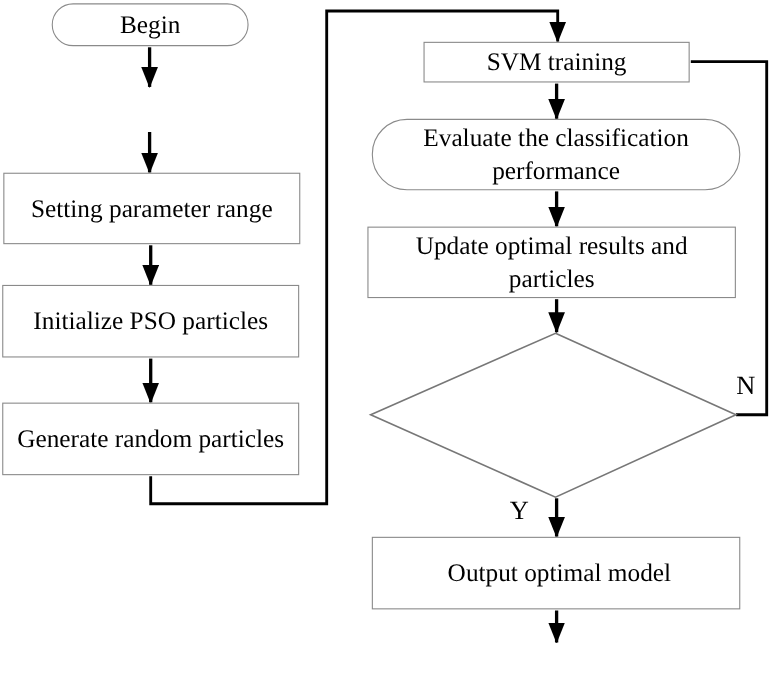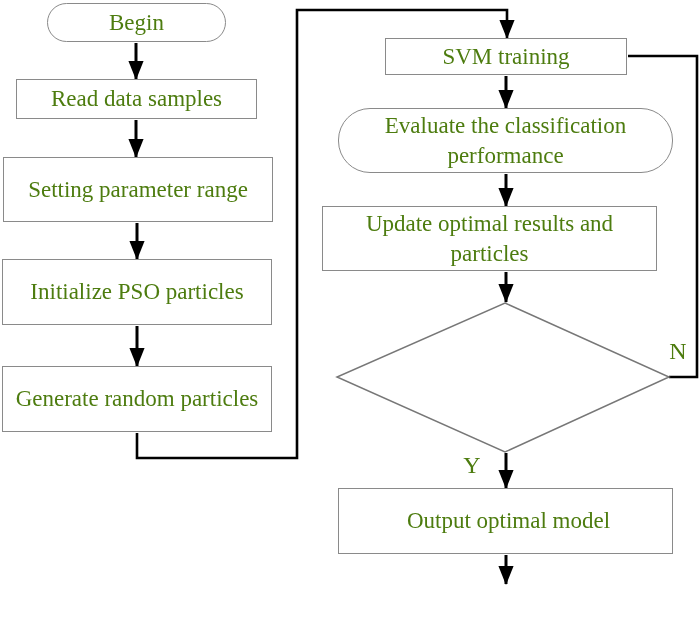--- a/index.html
+++ b/index.html
@@ -6,21 +6,21 @@
     margin: 0;
     padding: 0;
     background: #ffffff;
   }
   #canvas {
     position: relative;
     width: 700px;
     height: 627px;
     background: #ffffff;
     font-family: "Liberation Serif", "DejaVu Serif", serif;
-    color: #4d7c0f;
+    color: #000000;
     overflow: hidden;
   }
   #wires {
     position: absolute;
     left: 0;
     top: 0;
     width: 700px;
     height: 627px;
   }
   .node {
@@ -46,21 +46,21 @@
     background: transparent;
   }
   
   #n-begin    { left: 47px;  top: 3px;   width: 179px; height: 39px; }
   #n-read     { left: 16px;  top: 79px;  width: 241px; height: 40px; }
   #n-setting  { left: 3px;   top: 157px; width: 270px; height: 65px; }
   #n-init     { left: 2px;   top: 259px; width: 270px; height: 66px; }
   #n-generate { left: 2px;   top: 366px; width: 270px; height: 66px; }
   #n-svm      { left: 385px; top: 38px;  width: 242px; height: 37px; }
   #n-evaluate { left: 338px; top: 108px; width: 335px; height: 65px; border-radius: 32px; }
-  #n-update   { left: 322px; top: 206px; width: 335px; height: 65px; }
+  #n-update   { left: 334px; top: 206px; width: 335px; height: 65px; }
   #n-decision {
     position: absolute;
     left: 374px; top: 346px; width: 262px; height: 62px;
     display: flex; align-items: center; justify-content: center;
     text-align: center; font-size: 23px; line-height: 31px;
   }
   #n-output   { left: 338px; top: 488px; width: 335px; height: 66px; padding-left: 12px; }
   #n-end      { left: 415px; top: 584px; width: 181px; height: 41px; }
   #lbl-yes    { left: 459px; top: 451px; width: 26px; text-align: center; }
   #lbl-no     { left: 665px; top: 337px; width: 26px; text-align: center; }
@@ -90,21 +90,20 @@
     <path d="M506,453 L506,488" fill="none" stroke="#000" stroke-width="3" marker-end="url(#ah)"></path>
     <path d="M506,555 L506,584" fill="none" stroke="#000" stroke-width="3" marker-end="url(#ah)"></path>
 
     <path d="M669,377 L697,377 L697,56 L628,56" fill="none" stroke="#000" stroke-width="2.6"></path>
 
     <polygon points="505,303 669,377 505,452 337,377" fill="#ffffff" stroke="#777777" stroke-width="1.5"></polygon>
   </svg>
 
   <div class="node terminal" id="n-begin">Begin</div>
 
-  <div class="node" id="n-read">Read data samples</div>
 
   <div class="node" id="n-setting">Setting parameter range</div>
 
   <div class="node" id="n-init">Initialize PSO particles</div>
 
   <div class="node" id="n-generate">Generate random particles</div>
 
   <div class="node" id="n-svm">SVM training</div>
 
   <div class="node" id="n-evaluate">Evaluate the classification performance</div>

